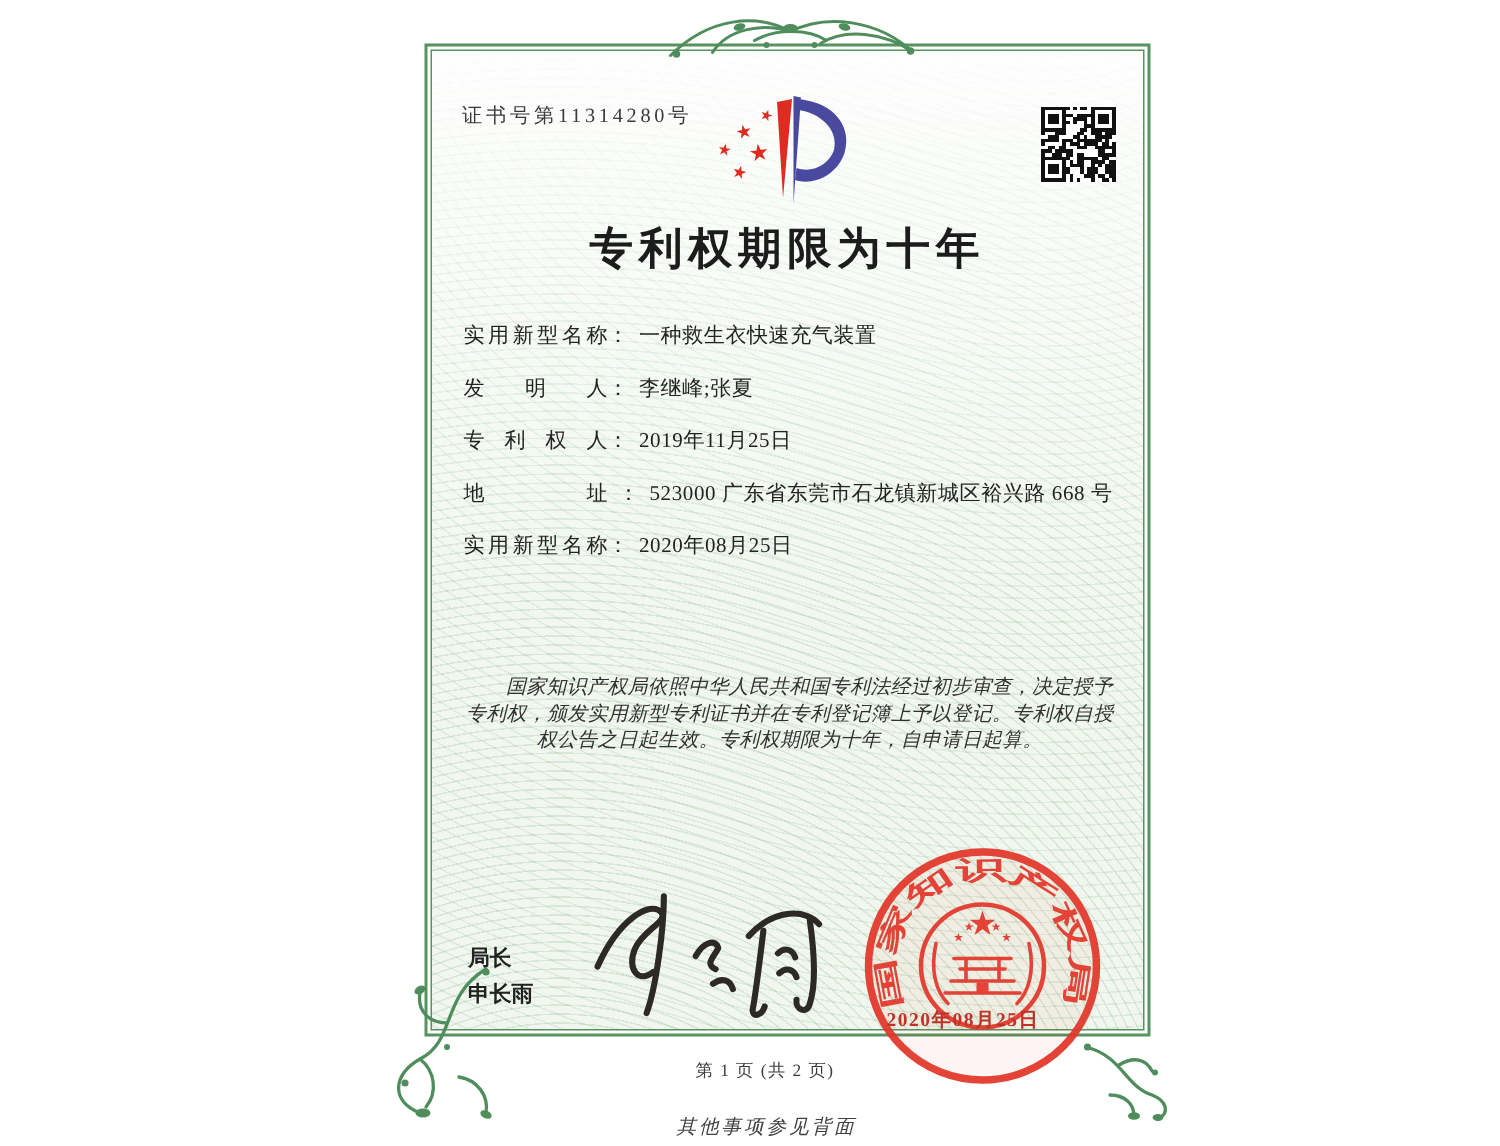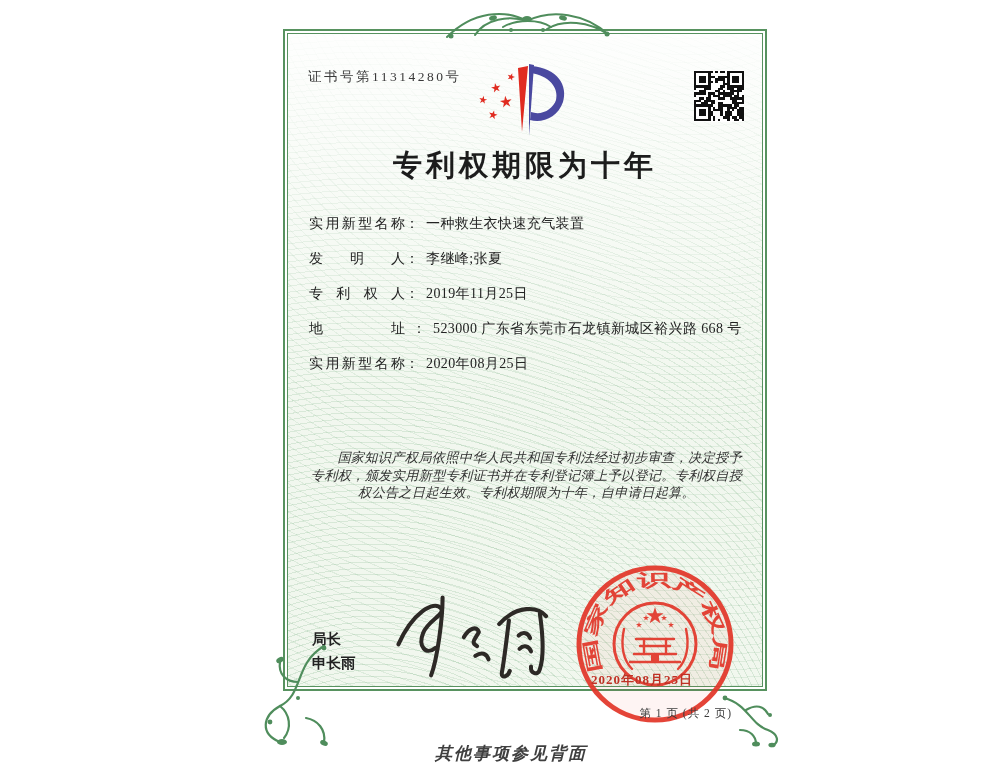--- a/index.html
+++ b/index.html
@@ -55,26 +55,26 @@
   .sig-block{position:absolute;left:24px;top:593px;font-size:14.5px;line-height:24px;color:#222;font-weight:600;}
   .signature{position:absolute;left:98px;top:552px;}
 
   .seal{position:absolute;left:282px;top:525px;}
   .seal-date{
     position:absolute;left:303px;top:637px;font-size:13px;font-weight:600;
     color:#bf3226;letter-spacing:1px;white-space:nowrap;
   }
 
   .page-no{
-    position:absolute;left:0;top:672px;width:444px;text-align:right;
+    position:absolute;left:0;top:672px;width:444px;text-align:center;
     font-size:11.5px;color:#3c3c3c;letter-spacing:1px;
   }
   .back-note{
     position:absolute;left:511px;top:742px;transform:translateX(-50%);
-    font-size:17px;color:#3f3f3f;letter-spacing:2px;font-style:italic;white-space:nowrap;font-weight:bold;
+    font-size:13px;color:#3f3f3f;letter-spacing:2px;font-style:italic;white-space:nowrap;
   }
 
   .ornament{position:absolute;z-index:3;}
 </style>
 </head>
 <body>
 
 <div class="page">
 
   <svg class="ornament" style="left:443px;top:5px;" width="170" height="44" viewBox="0 0 170 44">

